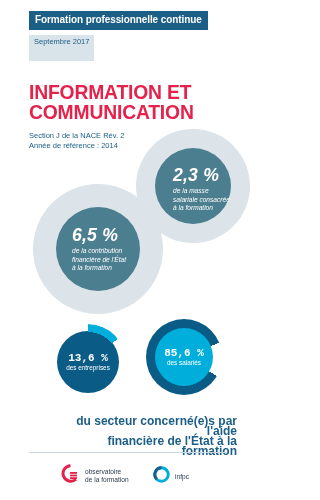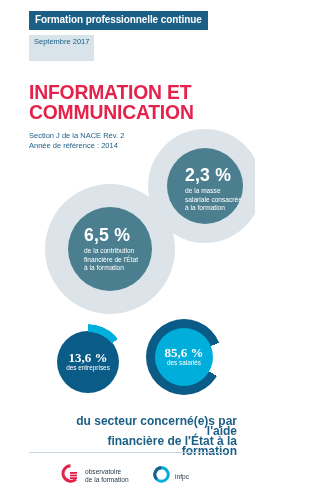--- a/index.html
+++ b/index.html
@@ -69,24 +69,25 @@
     line-height: 10px;
     margin: 0;
   }
   .subs {
     margin-top: 9px;
   }
 
   
   .circles-area {
     position: absolute;
-    left: 12px;
+    left: 0;
     top: 124px;
     width: 255px;
     height: 195px;
+    font-style: italic;
   }
   .halo {
     position: absolute;
     border-radius: 50%;
     background: #DCE4EA;
   }
   .halo.upper { left: 136px; top: 5px;  width: 114px; height: 114px; }
   .halo.lower { left: 33px;  top: 60px; width: 130px; height: 130px; }
 
   .disc {
@@ -133,23 +134,23 @@
     position: absolute;
     border-radius: 50%;
     display: flex;
     flex-direction: column;
     align-items: center;
     justify-content: center;
     text-align: center;
     color: #ffffff;
   }
   .donut .pct {
-    font-family: Liberation Serif, serif;
-    font-weight: bold;
-    font-size: 13px;
+    font-family: Liberation Mono, monospace;
+    font-weight: bold;
+    font-size: 11px;
     line-height: 10px;
     letter-spacing: 0px;
   }
   .donut .lbl {
     font-size: 6.4px;
     line-height: 8px;
     margin-top: 1px;
   }
 
   

